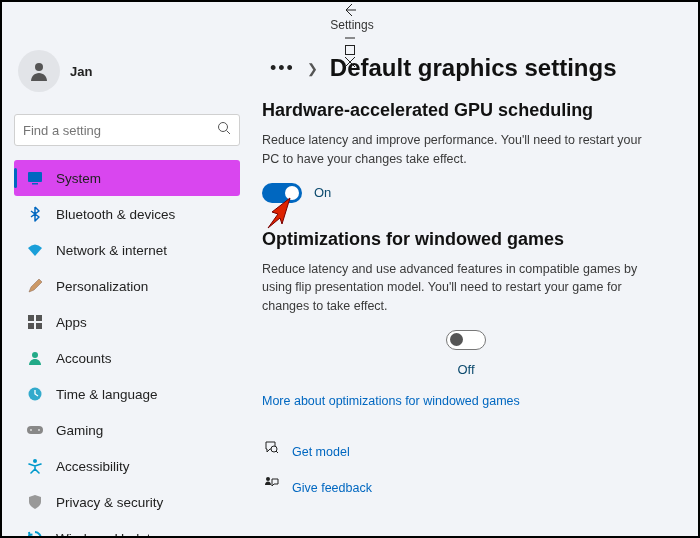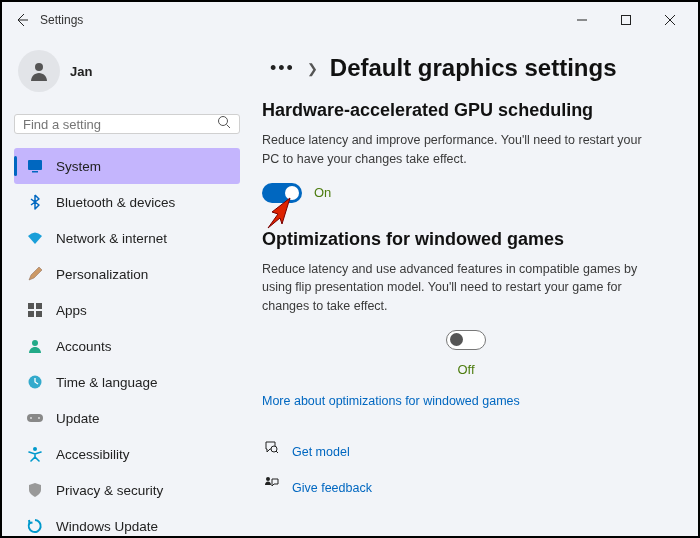--- a/index.html
+++ b/index.html
@@ -1,50 +1,50 @@
 <!DOCTYPE html>
 <html><head>
 <meta charset="utf-8">
 <style>
 * { box-sizing: border-box; margin: 0; padding: 0; font-family: "Segoe UI", Arial, sans-serif; }
 body { width: 700px; height: 538px; background: #f2f4f8; border: 2px solid #000; overflow: hidden; position: relative; }
-.titlebar { height: 36px; display: flex; align-items: center; padding: 0 6px; }
+.titlebar { height: 36px; display: flex; align-items: center; padding: 0 6px; flex-direction: column; }
 .tb-back { width: 28px; height: 28px; display: flex; align-items: center; justify-content: center; color: #222; cursor: pointer; }
 .tb-title { font-size: 12px; color: #333; margin-left: 4px; }
 .tb-spacer { flex: 1; }
 .tb-btn { width: 44px; height: 30px; display: flex; align-items: center; justify-content: center; color: #222; cursor: pointer; }
 .panel { display: flex; height: calc(100% - 36px); }
 .sidebar { width: 250px; padding: 8px 12px 0 12px; }
 .profile { display: flex; align-items: center; gap: 10px; padding: 4px 4px 12px 4px; }
 .avatar { width: 42px; height: 42px; border-radius: 50%; background: #e2e4e8; display: flex; align-items: center; justify-content: center; }
 .avatar svg { width: 24px; height: 24px; fill: #555; }
 .profile-name { font-size: 13px; font-weight: 600; color: #222; }
-.searchbox { display: flex; align-items: center; background: #fff; border: 1px solid #d0d0d0; border-radius: 3px; height: 20px; padding: 0 8px; margin: 10px 0 14px 0; }
+.searchbox { display: flex; align-items: center; background: #fff; border: 1px solid #d0d0d0; border-radius: 3px; height: 32px; padding: 0 8px; margin: 10px 0 14px 0; }
 .searchbox input { flex: 1; border: none; outline: none; font-size: 13px; color: #333; background: transparent; }
 .searchbox .sicon { color: #555; }
 .navlist { display: flex; flex-direction: column; }
 .navitem { display: flex; align-items: center; gap: 12px; height: 36px; padding: 0 10px 0 12px; font-size: 13.5px; color: #222; border-radius: 3px; cursor: pointer; position: relative; }
-.navitem.selected { background: #c4b5fd; }
+.navitem.selected { background: #d946ef; }
 .navitem.selected::before { content: ""; position: absolute; left: 0; top: 8px; bottom: 8px; width: 3px; background: #0067c0; border-radius: 2px; }
 .navicon { width: 18px; height: 18px; display: flex; align-items: center; justify-content: center; }
 .content { flex: 1; padding: 16px 28px 0 0; overflow-y: auto; }
 .crumbs { display: flex; align-items: center; gap: 12px; margin: 0 0 18px 18px; }
 .crumbs .dots { font-size: 18px; color: #222; letter-spacing: 2px; }
 .crumbs .chev { color: #555; font-size: 13px; }
 .crumbs h1 { font-size: 24px; font-weight: 600; color: #111; }
 .section { margin: 0 0 26px 10px; }
 .section h2 { font-size: 18px; font-weight: 600; color: #111; margin-bottom: 10px; }
 .section p { font-size: 12.5px; color: #3a3a3a; line-height: 1.5; max-width: 400px; margin-bottom: 14px; }
 .toggle-row { display: flex; align-items: center; gap: 12px; }
 .toggle { width: 40px; height: 20px; border-radius: 10px; position: relative; cursor: pointer; }
 .toggle.on { background: #0067c0; }
 .toggle.on::after { content: ""; position: absolute; right: 3px; top: 3px; width: 14px; height: 14px; background: #fff; border-radius: 50%; }
 .toggle.off { background: #fff; border: 1px solid #777; }
 .toggle.off::after { content: ""; position: absolute; left: 3px; top: 2px; width: 13px; height: 13px; background: #555; border-radius: 50%; }
-.toggle-label { font-size: 13px; color: #4d7c0f; }
+.toggle-label { font-size: 13px; color: #0c4a6e; }
 .link { color: #0067c0; font-size: 12.5px; cursor: pointer; margin-top: 10px; }
 .helprow { display: flex; align-items: center; gap: 12px; margin: 0 0 12px 10px; }
 .helprow .hicon { width: 18px; height: 18px; display: flex; align-items: center; justify-content: center; color: #222; }
 .arrow-pointer { position: absolute; left: 256px; top: 192px; pointer-events: none; }
 </style>
 </head>
 <body>
 
 <div class="titlebar">
   <div class="tb-back">
@@ -155,21 +155,21 @@
         <span>Time &amp; language</span>
       </div>
       <div class="navitem">
         <span class="navicon">
             <svg width="18" height="14" viewBox="0 0 18 14">
               <rect x="1" y="3" width="16" height="8" rx="4" fill="#888"></rect>
               <circle cx="5" cy="7" r="1" fill="#ddd"></circle>
               <circle cx="13" cy="7" r="1" fill="#ddd"></circle>
             </svg>
           </span>
-        <span>Update</span>
+        <span>Gaming</span>
       </div>
       <div class="navitem">
         <span class="navicon">
             <svg width="16" height="16" viewBox="0 0 16 16">
               <circle cx="8" cy="3" r="2" fill="#09c"></circle>
               <path d="M2 6 L8 8 L14 6 M8 8 V11 M8 11 L4 15 M8 11 L12 15" stroke="#09c" stroke-width="1.6" fill="none" stroke-linecap="round"></path>
             </svg>
           </span>
         <span>Accessibility</span>
       </div>

